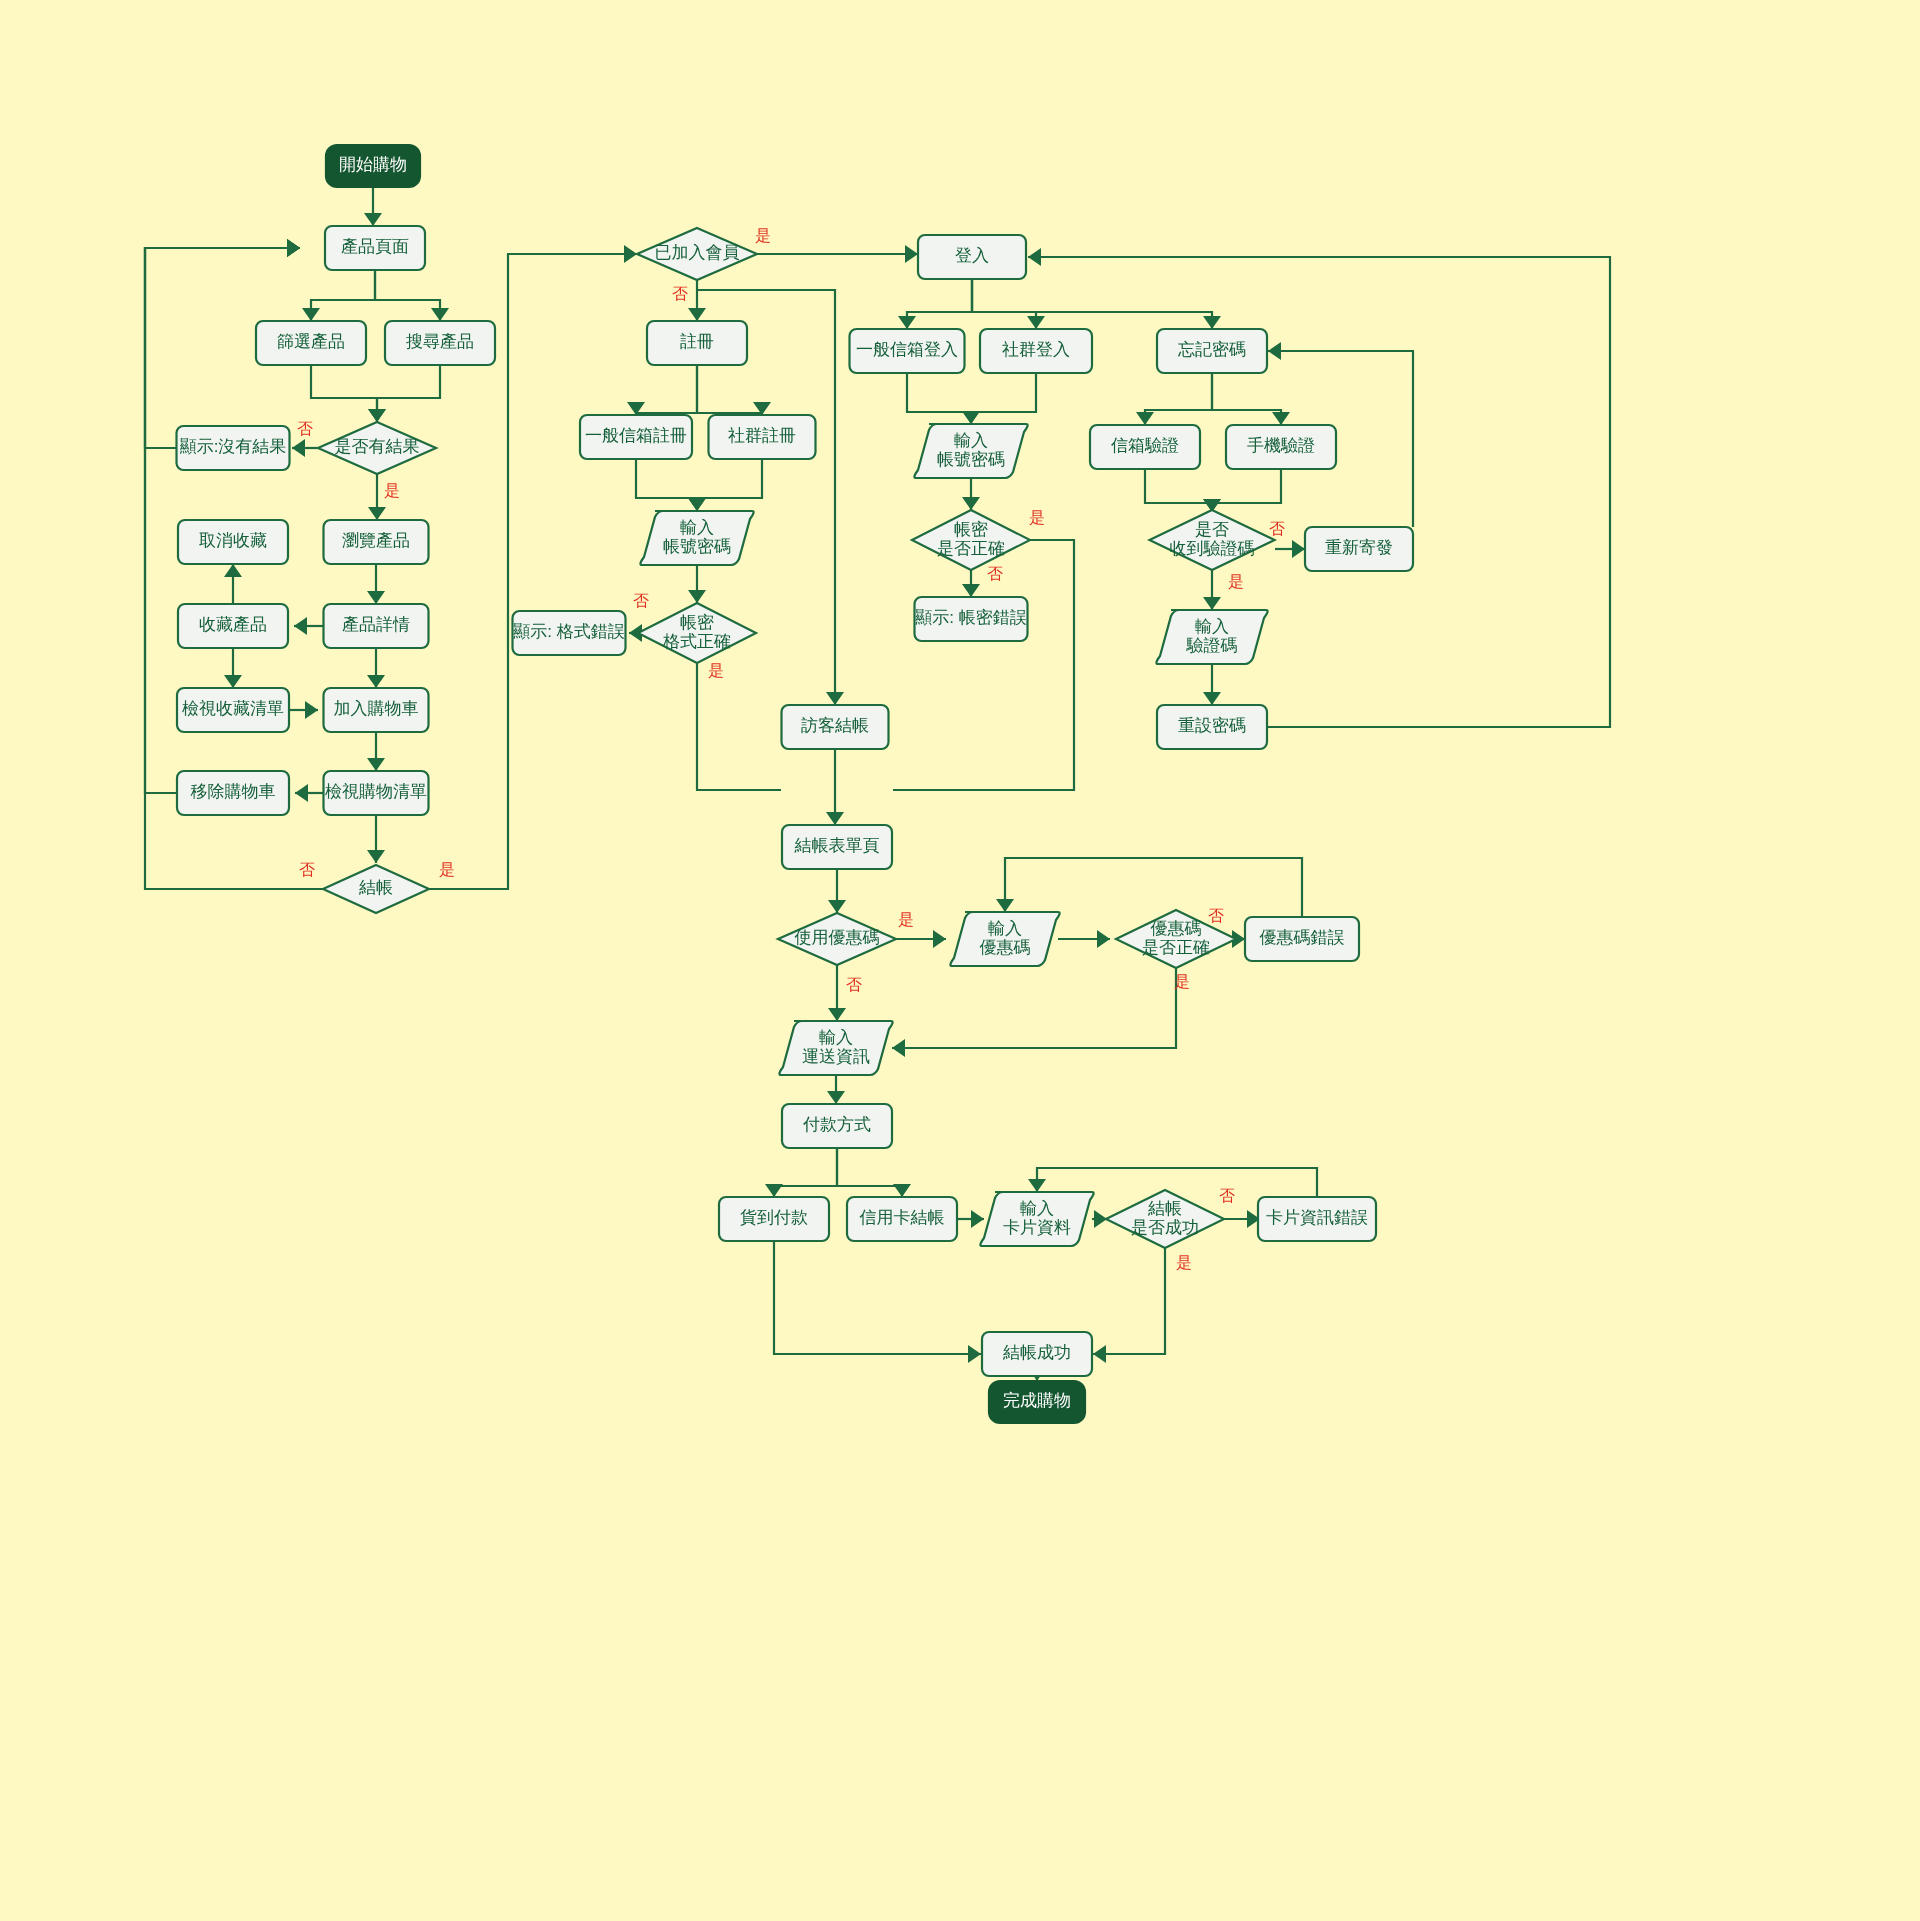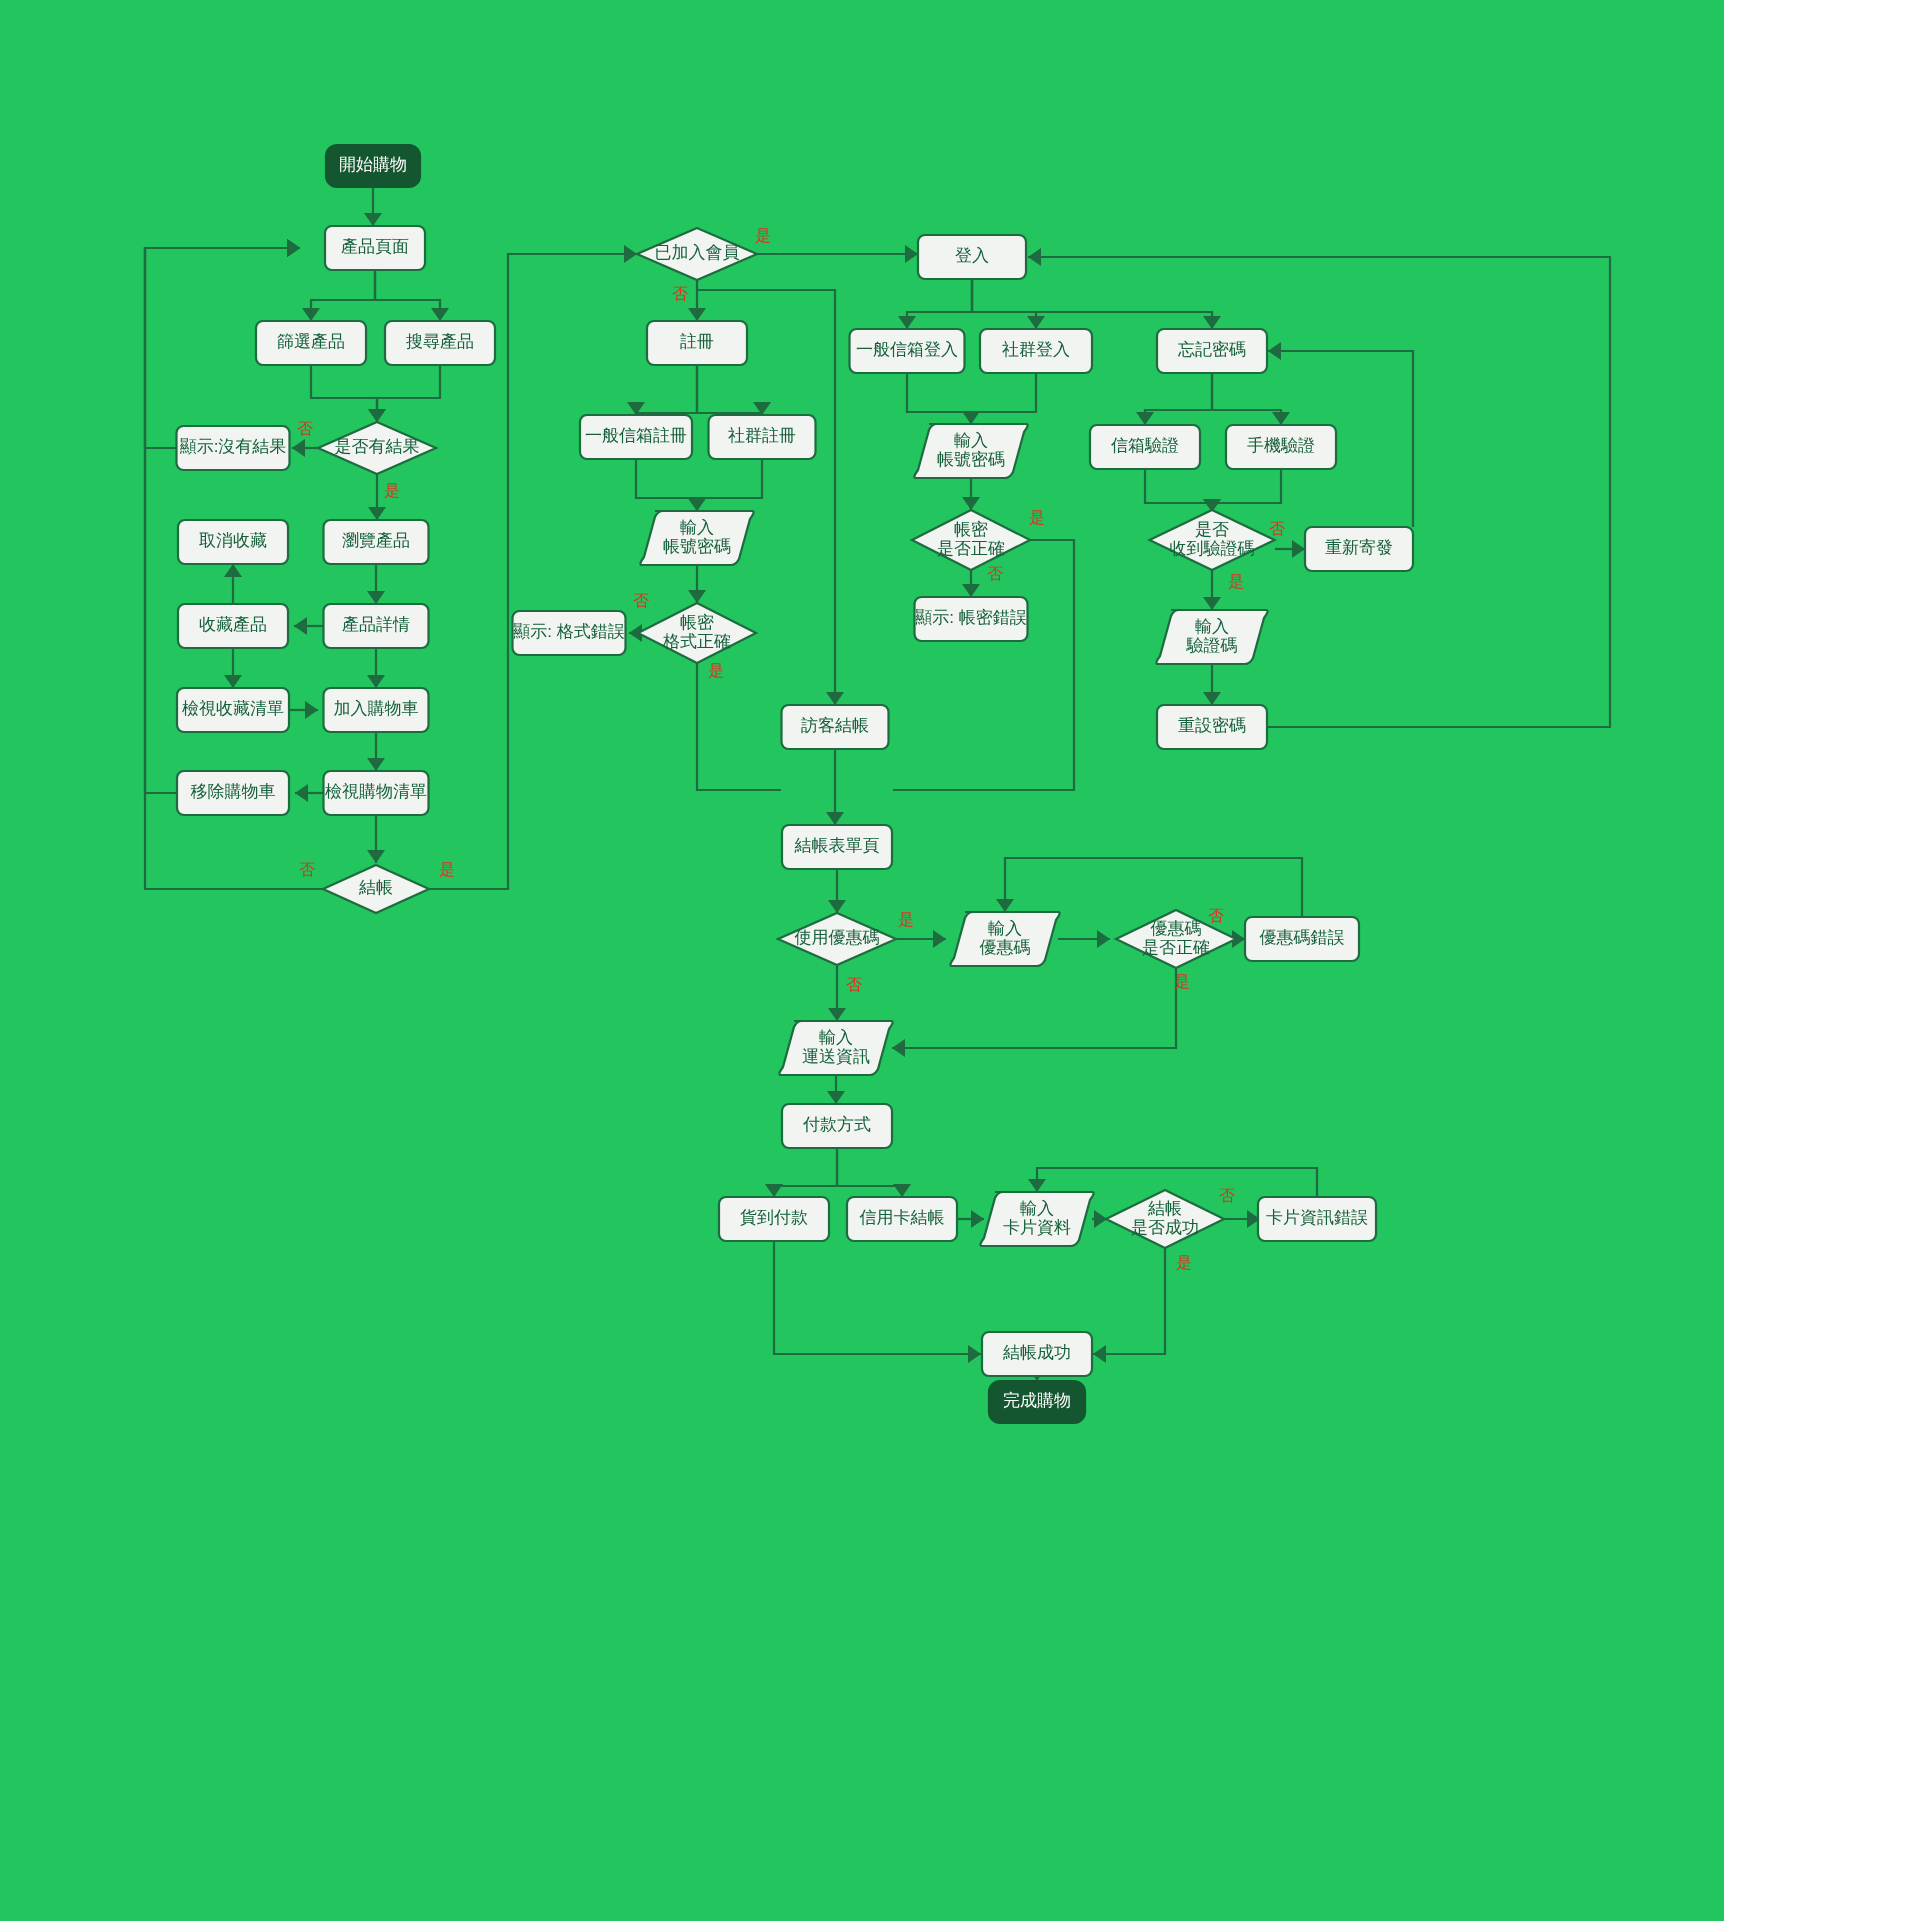--- a/index.html
+++ b/index.html
@@ -5,23 +5,23 @@
   html, body {
     margin: 0;
     padding: 0;
     background: #ffffff;
   }
   body {
     font-family: "Liberation Sans", "DejaVu Sans", sans-serif;
   }
   #canvas-wrap {
     position: relative;
-    width: 1724px;
+    width: 1920px;
     height: 1921px;
-    background: #22c55e;
+    background: #fef9c3;
     overflow: hidden;
   }
   svg#flow {
     position: absolute;
     left: 0;
     top: 0;
     width: 1920px;
     height: 1921px;
     display: block;
   }

